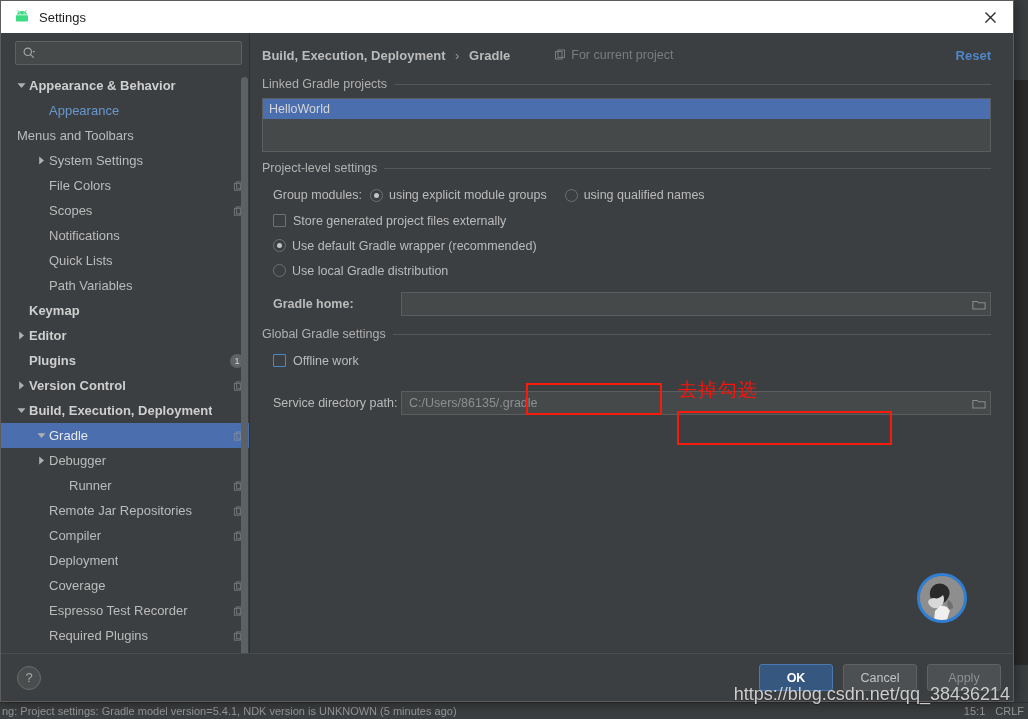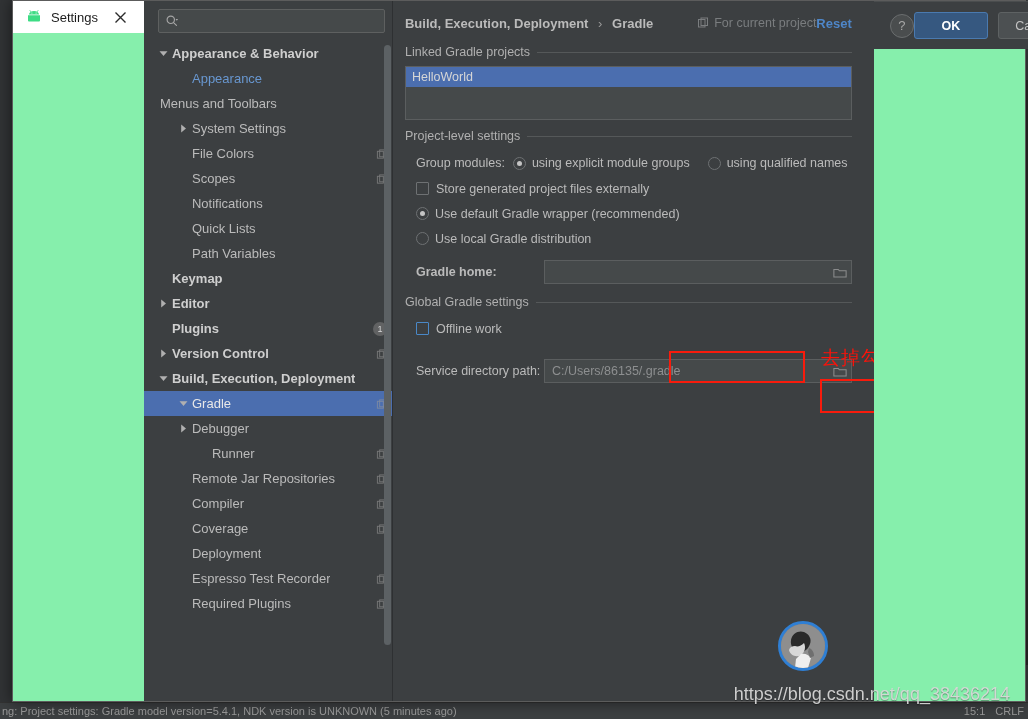--- a/index.html
+++ b/index.html
@@ -40,24 +40,24 @@
     background: #3c3f41;
     border-top: 1px solid #323232;
     font-size: 11px; color: #9a9a9a;
     display: flex; align-items: center;
   }
   #status-text { padding-left: 2px; white-space: nowrap; overflow: hidden; }
   #status-right { margin-left: auto; padding-right: 4px; display: flex; gap: 10px; align-items: center; white-space: nowrap; }
 
   
   #settings-dialog {
-    position: absolute; left: 12px; top: 0; width: 1014px; height: 702px;
-    background: #86efac;
+    position: absolute; left: 0; top: 0; width: 1014px; height: 702px;
+    background: #7f1d1d;
     border: 1px solid #5c5c5c;
-    display: flex; flex-direction: row;
+    display: flex; flex-direction: column;
     box-shadow: 0 0 14px rgba(0,0,0,0.55);
   }
   #title-bar {
     height: 32px; background: #ffffff;
     display: flex; align-items: center; padding: 0 0 0 12px;
     flex: 0 0 32px;
   }
   #android-icon { width: 18px; height: 18px; margin-right: 8px; display:block; }
   #dialog-title { font-size: 13px; color: #1c1c1c; font-weight: 400; }
   #close-icon {
@@ -427,29 +427,29 @@
             <div class="tree-row" style="padding-left: 32px;">
               <span class="arrow"></span>
               <span class="t-label">Compiler</span>
               <span class="copy-icon"><svg viewBox="0 0 12 12">
                   <rect x="1.5" y="2.5" width="6.5" height="7.5" fill="none" stroke="#9a9a9a" stroke-width="1"></rect>
                   <rect x="4" y="1" width="6.5" height="7.5" fill="none" stroke="#9a9a9a" stroke-width="1"></rect>
                 </svg></span>
             </div>
             <div class="tree-row" style="padding-left: 32px;">
               <span class="arrow"></span>
+              <span class="t-label">Deployment</span>
+            </div>
+            <div class="tree-row" style="padding-left: 32px;">
+              <span class="arrow"></span>
               <span class="t-label">Coverage</span>
               <span class="copy-icon"><svg viewBox="0 0 12 12">
                   <rect x="1.5" y="2.5" width="6.5" height="7.5" fill="none" stroke="#9a9a9a" stroke-width="1"></rect>
                   <rect x="4" y="1" width="6.5" height="7.5" fill="none" stroke="#9a9a9a" stroke-width="1"></rect>
                 </svg></span>
-            </div>
-            <div class="tree-row" style="padding-left: 32px;">
-              <span class="arrow"></span>
-              <span class="t-label">Deployment</span>
             </div>
             <div class="tree-row" style="padding-left: 32px;">
               <span class="arrow"></span>
               <span class="t-label">Espresso Test Recorder</span>
               <span class="copy-icon"><svg viewBox="0 0 12 12">
                   <rect x="1.5" y="2.5" width="6.5" height="7.5" fill="none" stroke="#9a9a9a" stroke-width="1"></rect>
                   <rect x="4" y="1" width="6.5" height="7.5" fill="none" stroke="#9a9a9a" stroke-width="1"></rect>
                 </svg></span>
             </div>
             <div class="tree-row" style="padding-left: 32px;">

